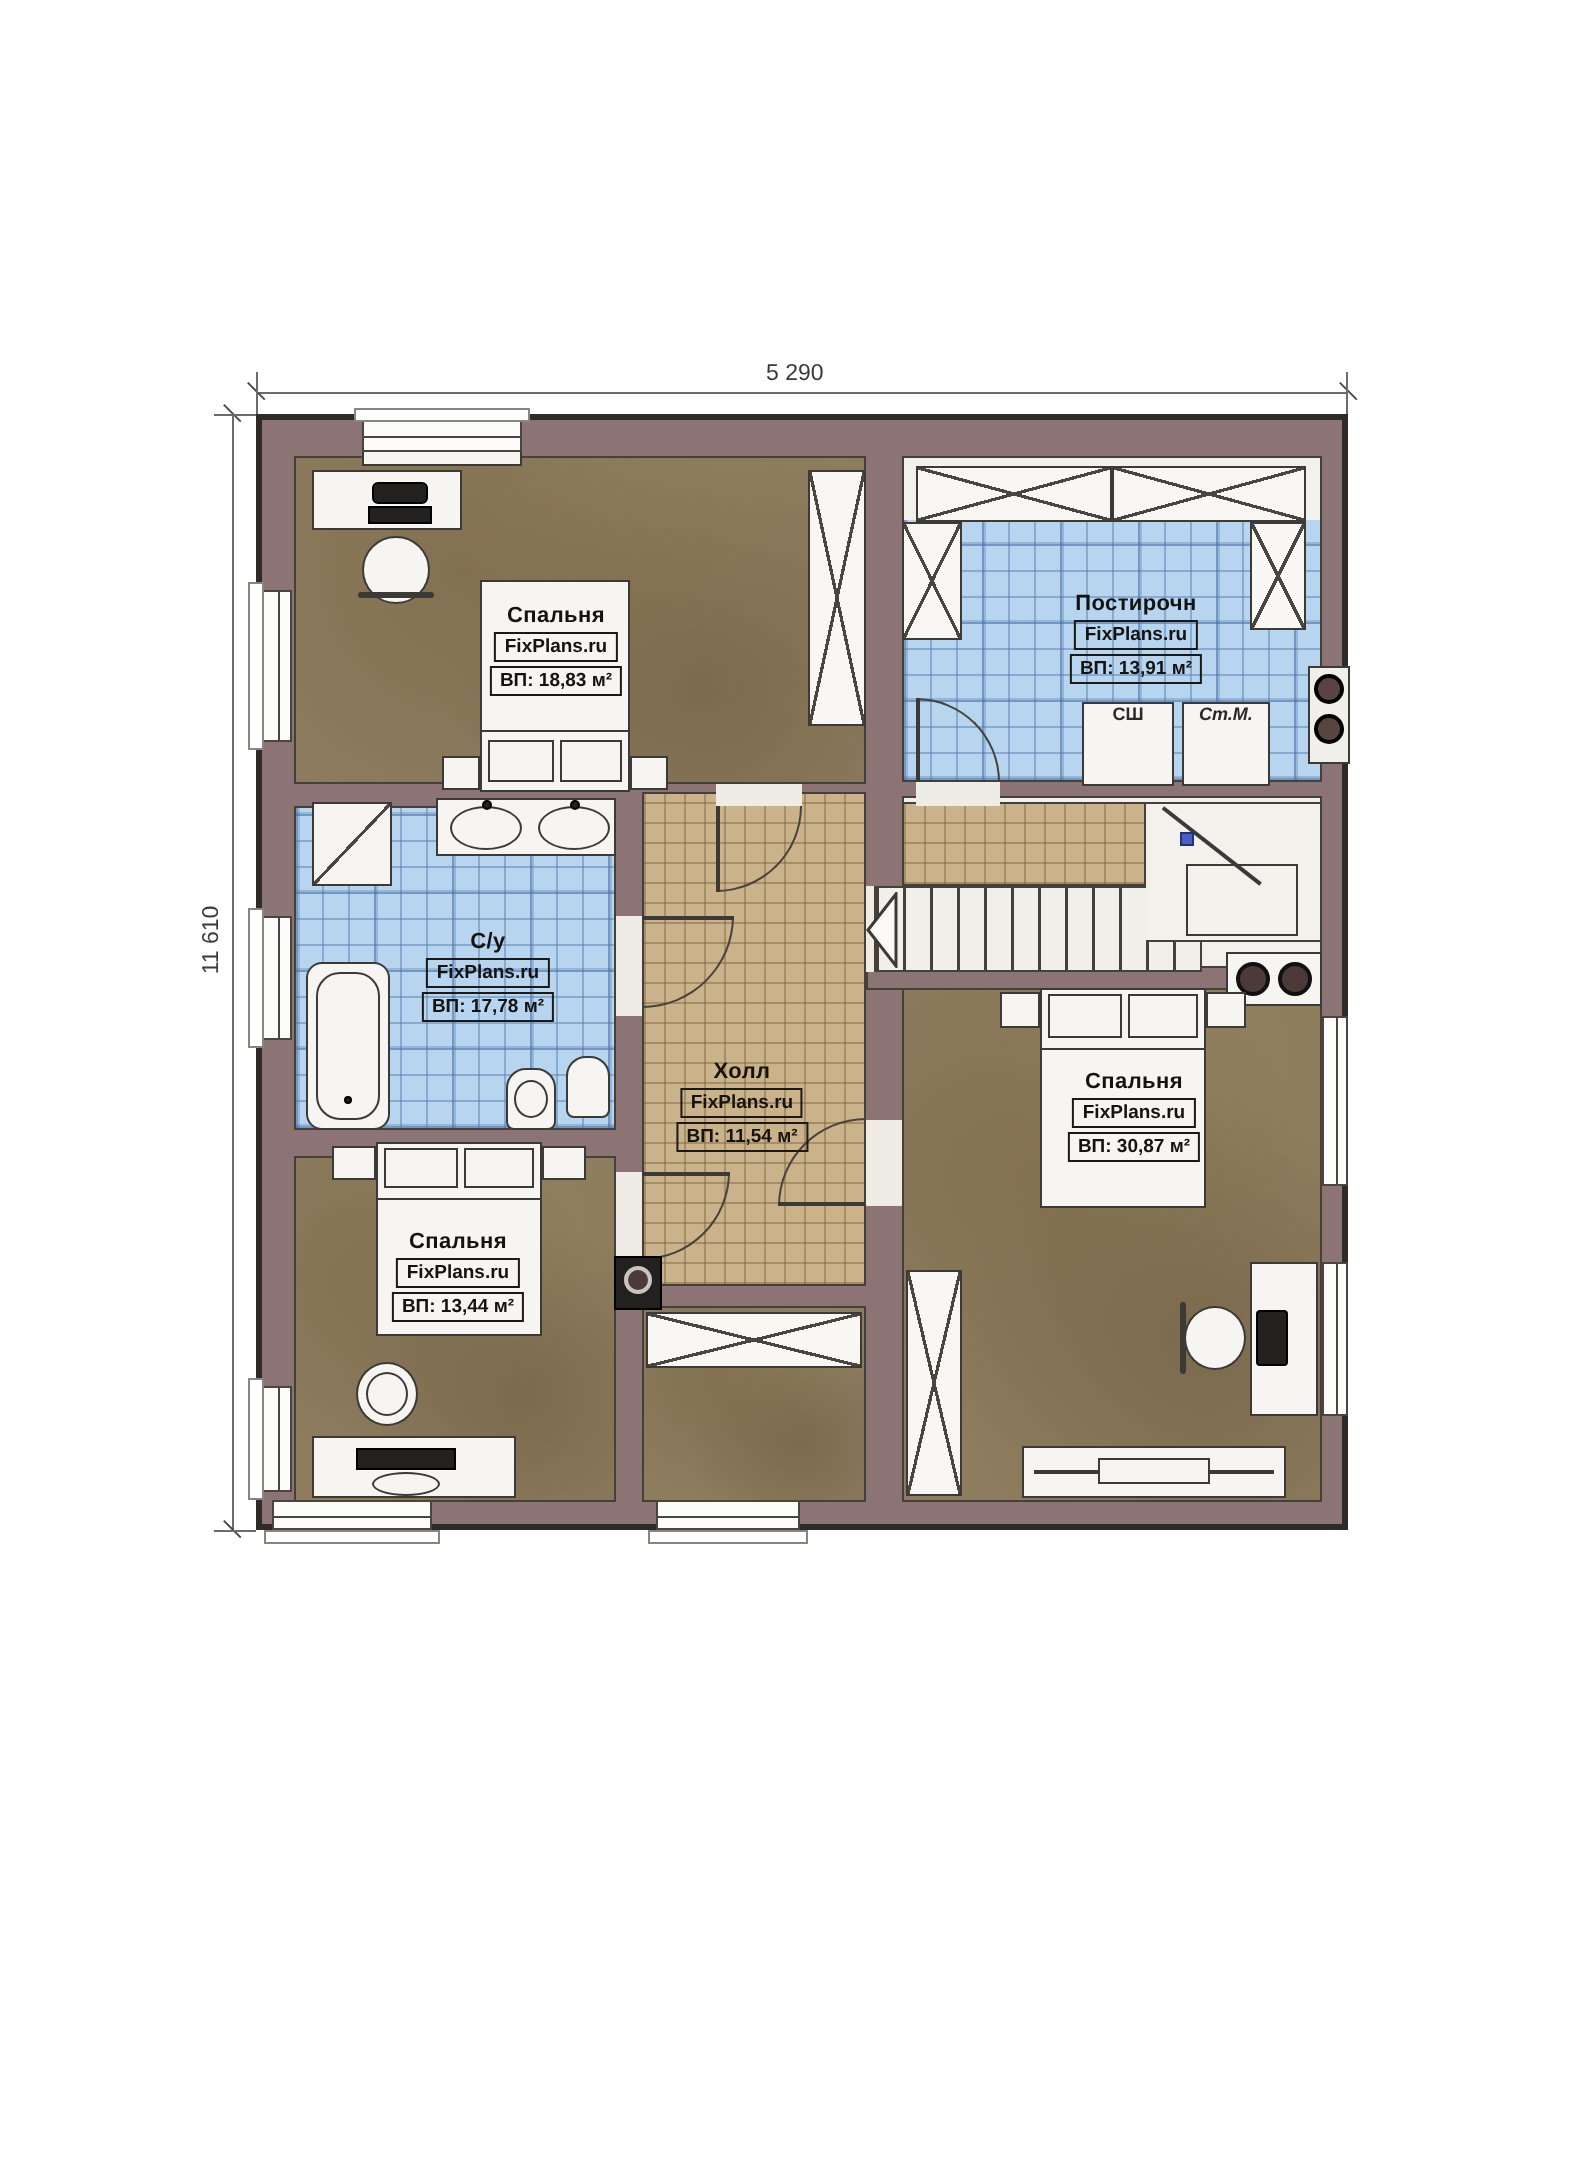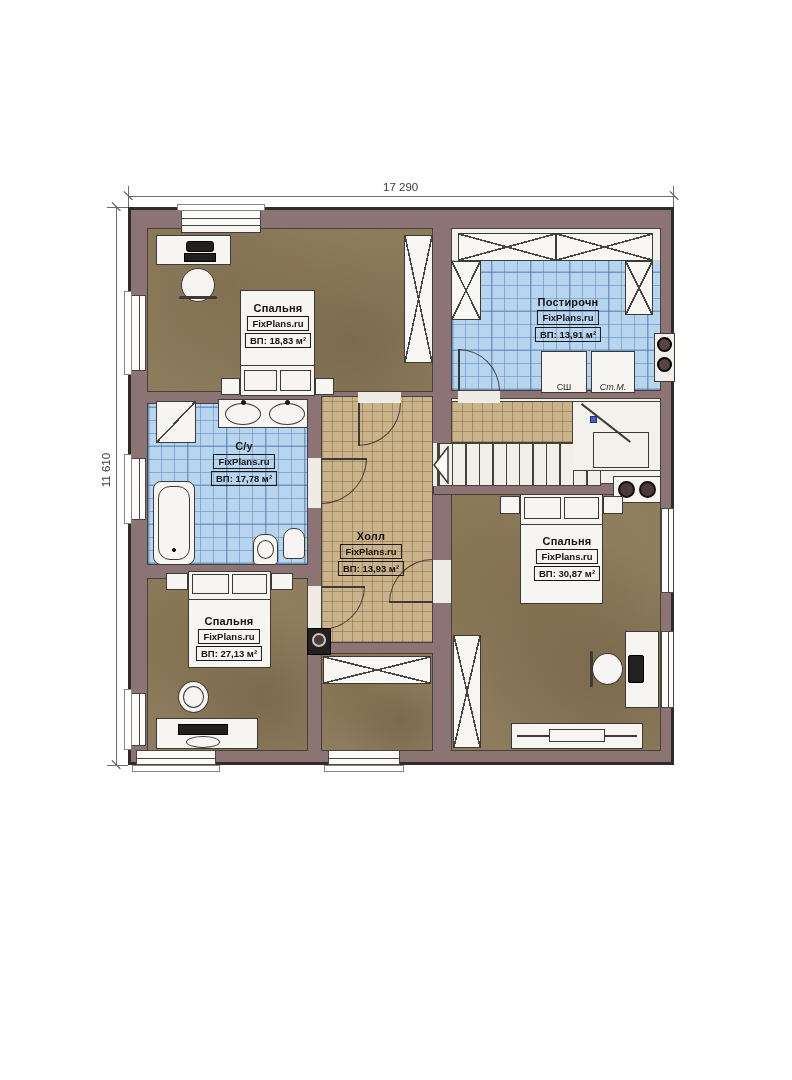--- a/index.html
+++ b/index.html
@@ -43,33 +43,33 @@
   .win::after{content:"";position:absolute;background:#4a463f;}
   .win.h::after{left:0;right:0;top:50%;height:1px;}
   .win.v::after{top:0;bottom:0;left:50%;width:1px;}
   .sill{position:absolute;background:#fff;border:1px solid #8a867f;box-sizing:border-box;}
   
   .room-label{position:absolute;display:flex;flex-direction:column;align-items:center;gap:2px;
               transform:translateX(-50%);color:#15130f;z-index:30;}
   .room-name{font-weight:bold;font-size:11px;letter-spacing:.2px;}
   .label-box{border:1.6px solid #1b1916;padding:0px 4px;font-size:9.5px;font-weight:bold;
              line-height:13px;white-space:nowrap;}
-  .appl-label{position:absolute;font-size:9px;font-weight:normal;color:#2a2a2a;
-              display:flex;align-items:flex-end;justify-content:center;}
+  .appl-label{position:absolute;font-size:9px;font-weight:bold;color:#2a2a2a;
+              display:flex;align-items:flex-start;justify-content:center;}
   .dim-text{position:absolute;font-size:11.5px;color:#3a3a3a;}
   .dimline{position:absolute;background:#6b6b6b;}
   .tick{position:absolute;width:12px;height:1.4px;background:#4a4a4a;transform:rotate(45deg);}
   .stairs{position:absolute;background:#f2efe9;border:1px solid #45403a;box-sizing:border-box;
           background-image:repeating-linear-gradient(90deg,#44403a 0 1.5px,transparent 1.5px 13.5px);}
   .bluedot{position:absolute;width:5px;height:5px;background:#4a5fc1;border:1px solid #22307a;}
 </style>
 </head>
 <body>
 
-<div class="dim-text" style="left:383px;top:181px;">17 290</div>
+<div class="dim-text" style="left:383px;top:181px;">5 290</div>
 <div class="dimline" style="left:128px;top:196px;width:546px;height:1px;"></div>
 <div class="tick" style="left:122px;top:195px;"></div>
 <div class="tick" style="left:668px;top:195px;"></div>
 <div class="dimline" style="left:128px;top:186px;width:1px;height:21px;"></div>
 <div class="dimline" style="left:673px;top:186px;width:1px;height:21px;"></div>
 
 <div class="dim-text" style="left:78px;top:464px;transform:rotate(-90deg);transform-origin:center;width:56px;text-align:center;">11 610</div>
 <div class="dimline" style="left:116px;top:207px;width:1px;height:558px;"></div>
 <div class="tick" style="left:110px;top:206px;"></div>
 <div class="tick" style="left:110px;top:764px;"></div>
@@ -219,33 +219,33 @@
   <div class="room-label" style="left:147px;top:92px;">
     <div class="room-name">Спальня</div>
     <div class="label-box">FixPlans.ru</div>
     <div class="label-box">ВП: 18,83 м²</div>
   </div>
   <div class="room-label" style="left:437px;top:86px;">
     <div class="room-name">Постирочн</div>
     <div class="label-box">FixPlans.ru</div>
     <div class="label-box">ВП: 13,91 м²</div>
   </div>
-  <div class="room-label" style="left:113px;top:230px;">
+  <div class="room-label" style="left:113px;top:255px;">
     <div class="room-name">С/у</div>
     <div class="label-box">FixPlans.ru</div>
     <div class="label-box">ВП: 17,78 м²</div>
   </div>
   <div class="room-label" style="left:240px;top:320px;">
     <div class="room-name">Холл</div>
     <div class="label-box">FixPlans.ru</div>
-    <div class="label-box">ВП: 13,93 м²</div>
+    <div class="label-box">ВП: 11,54 м²</div>
   </div>
   <div class="room-label" style="left:436px;top:325px;">
     <div class="room-name">Спальня</div>
     <div class="label-box">FixPlans.ru</div>
     <div class="label-box">ВП: 30,87 м²</div>
   </div>
   <div class="room-label" style="left:98px;top:405px;">
     <div class="room-name">Спальня</div>
     <div class="label-box">FixPlans.ru</div>
-    <div class="label-box">ВП: 27,13 м²</div>
+    <div class="label-box">ВП: 13,44 м²</div>
   </div>
 </div>
 
 </body></html>

